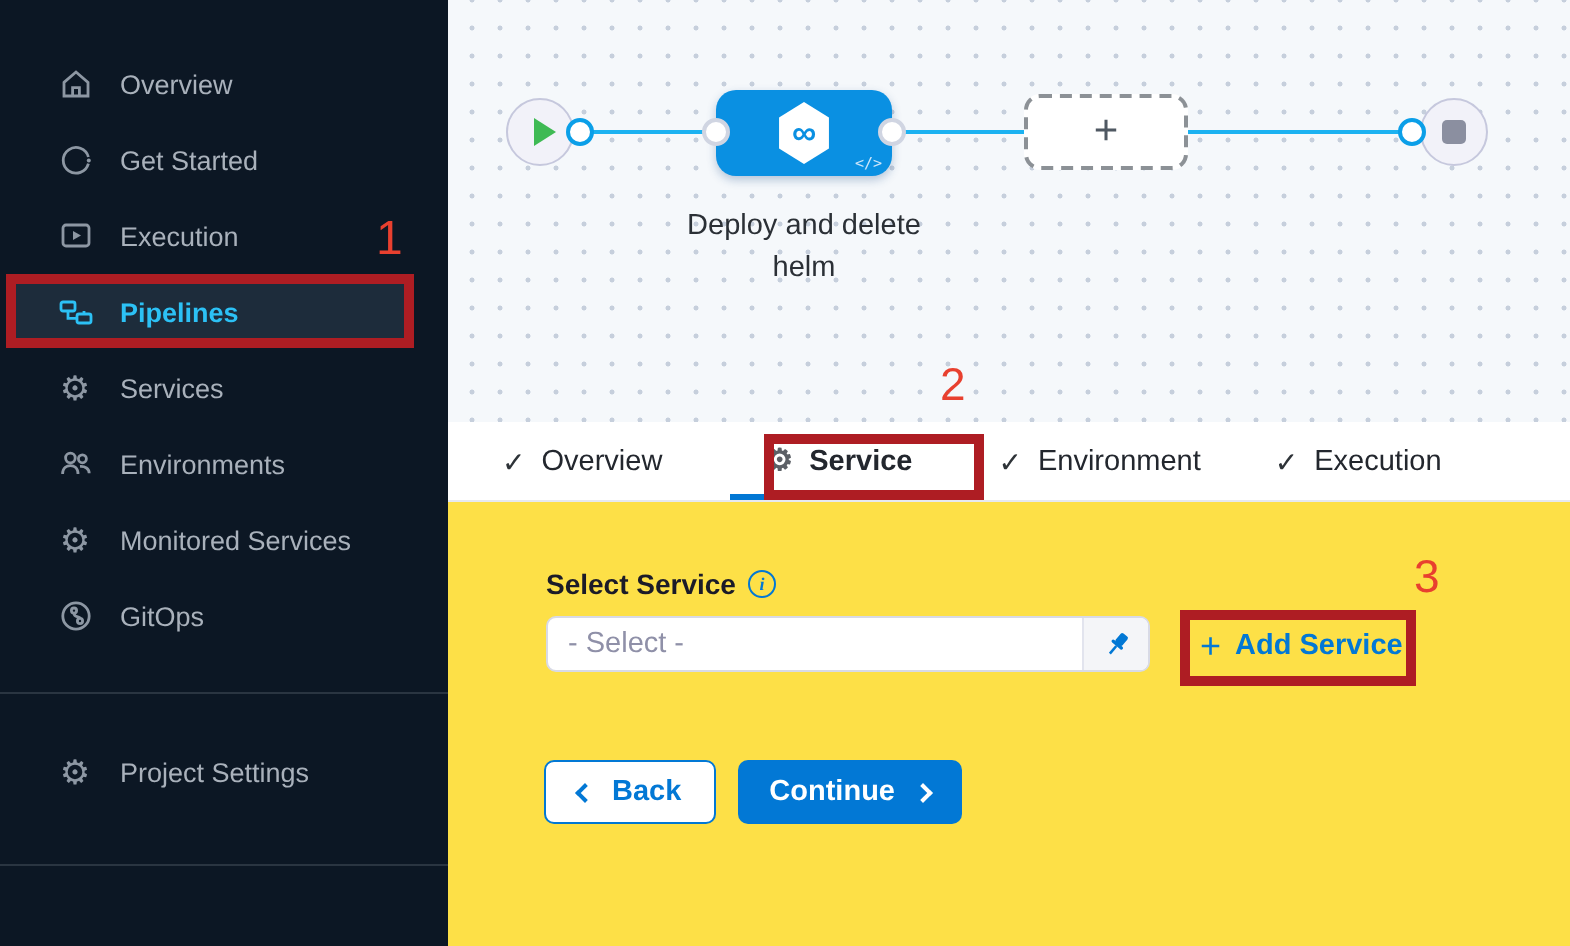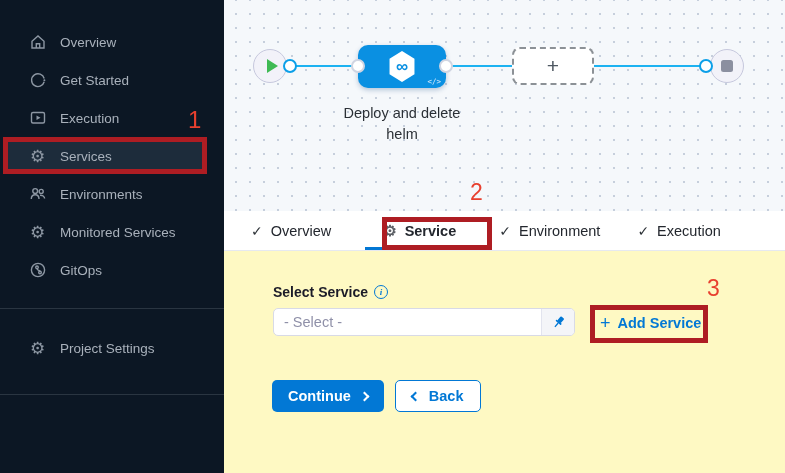--- a/index.html
+++ b/index.html
@@ -81,21 +81,21 @@
   .tab .tab-gear { font-size:15px; color:#5c6066; line-height:1; }
   .tab.t-overview { margin-left:0; }
   .tab.t-service { margin-left:52px; font-weight:bold; }
   .tab.t-environment { margin-left:43px; }
   .tab.t-execution { margin-left:37px; }
   .tab.active::after { content:""; position:absolute; left:-18px; right:-23px; bottom:0;
                        height:3px; background:#0277d4; }
   #box2 { left:158px; top:6px; width:110px; height:33px; }
 
   
-  .form-area { flex:1; background:#fef9c3; position:relative;padding-left:36px; }
+  .form-area { flex:1; background:#fde047; position:relative;padding-left:36px; }
   .field-label { position:absolute; left:49px; top:33px; display:flex; align-items:center; gap:6px;
                  font-size:14px; font-weight:bold; color:#1b1b28; }
   .info-ic { width:14px; height:14px; border-radius:50%; border:1.4px solid #0278d5; color:#0278d5;
              font-size:9px; font-weight:bold; display:flex; align-items:center; justify-content:center;
              font-family:"Liberation Serif", serif; font-style:italic; }
   .input-group { position:absolute; left:49px; top:57px; width:302px; height:28px; display:flex;
                  background:#fff; border:1px solid #d8dae6; border-radius:5px; overflow:hidden; cursor:pointer; }
   .select-text { flex:1; display:flex; align-items:center; padding-left:10px;
                  color:#8f90a8; font-size:14.5px; }
   .pin-btn { width:33px; border-left:1px solid #e2e4ee; background:#f4f5f8;
@@ -146,20 +146,30 @@
   <div class="nav-item">
     <span class="ic">
       <svg width="18" height="18" viewBox="0 0 18 18">
           <rect x="2.5" y="3.5" width="13" height="10.5" rx="1.5"></rect>
           <path d="M7.5 6.5 L11.5 8.7 L7.5 11 Z" fill="#8d97a3" stroke="none"></path>
         </svg>
     </span>
     <span>Execution</span>
   </div>
 
+  <div class="nav-item active">
+    <span class="ic">
+      <svg width="18" height="18" viewBox="0 0 18 18">
+          <rect x="1.5" y="4" width="7" height="4.5" rx="1"></rect>
+          <rect x="9.5" y="10" width="7" height="4.5" rx="1"></rect>
+          <path d="M5 8.5 V12.2 H9.5 M13 10 V8.5"></path>
+        </svg>
+    </span>
+    <span>Pipelines</span>
+  </div>
 
   <div class="nav-item">
     <span class="ic gear-glyph">⚙</span>
     <span>Services</span>
   </div>
 
   <div class="nav-item">
     <span class="ic">
       <svg width="18" height="18" viewBox="0 0 18 18">
           <circle cx="6.2" cy="6" r="2.4"></circle>
@@ -271,23 +281,23 @@
     </div>
 
     <div class="add-service">
       <span class="plus-g">+</span>
       <span>Add Service</span>
     </div>
     <div class="red-box" id="box3"></div>
     <div class="ann-num" id="num3">3</div>
 
     <div class="btn-row">
+      <button class="btn btn-back">
+        <span class="chev chev-left"></span>
+        <span>Back</span>
+      </button>
       <button class="btn btn-continue">
         <span>Continue</span>
         <span class="chev chev-right"></span>
       </button>
-      <button class="btn btn-back">
-        <span class="chev chev-left"></span>
-        <span>Back</span>
-      </button>
     </div>
   </div>
 </div>
 
 </body></html>

